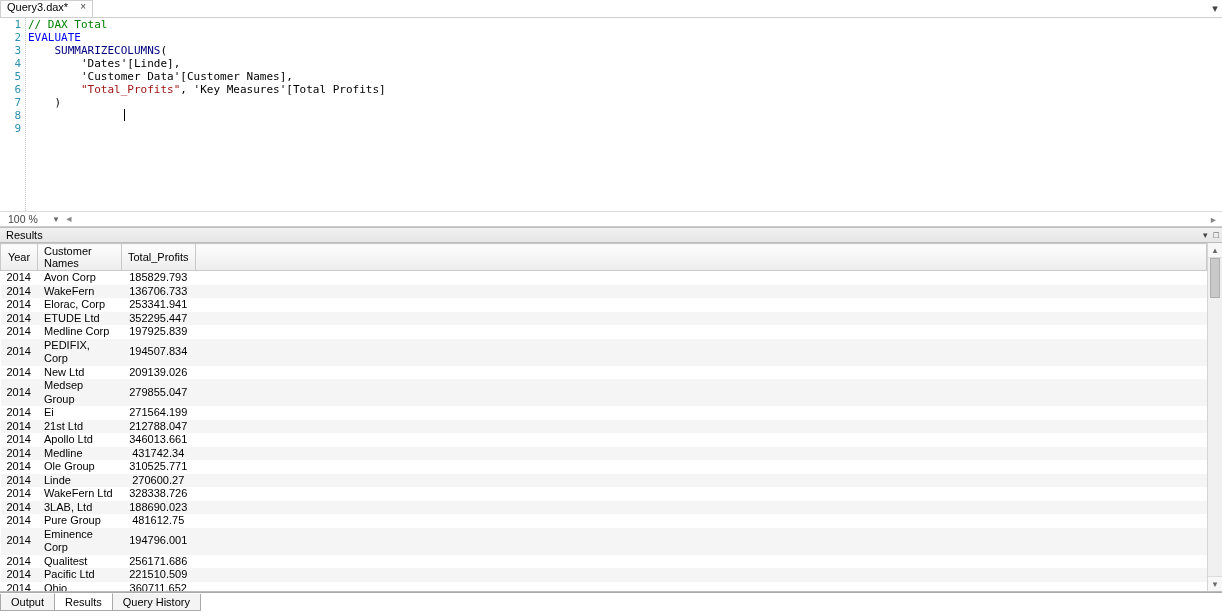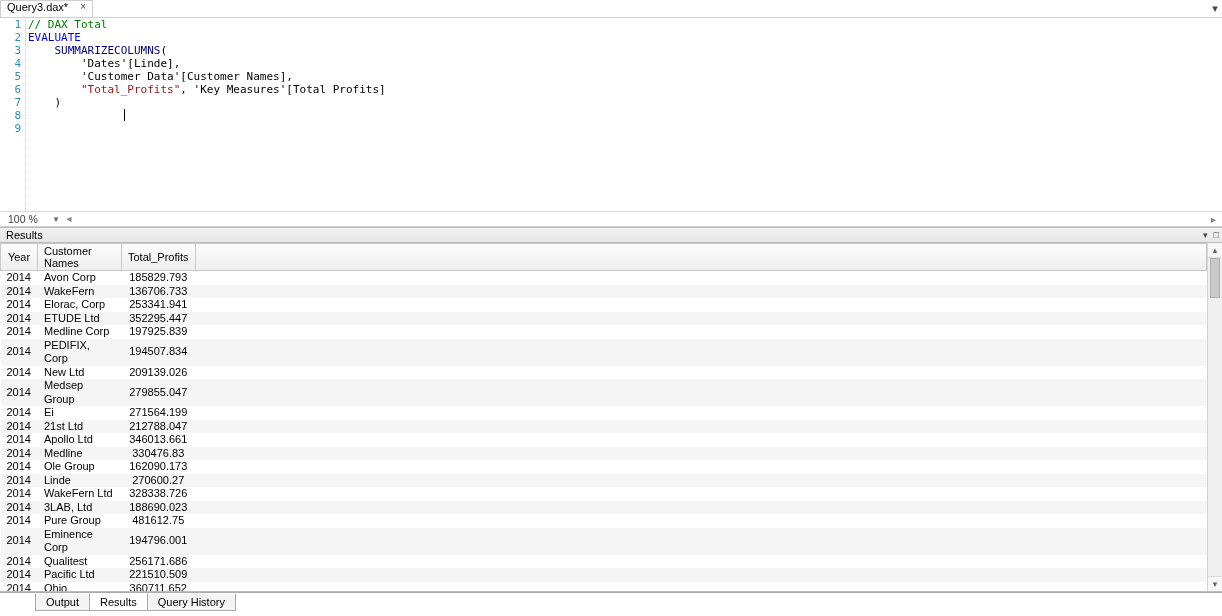--- a/index.html
+++ b/index.html
@@ -155,21 +155,20 @@
     position:absolute; left:2px; right:2px; top:0; height:40px;
     background:#c9c9c9; border:1px solid #b0b0b0;
   }
   
   .bottom-tabs {
     height: 22px;
     display: flex; align-items: flex-start;
     background:#fff;
     border-top: 1px solid #a9a9a9;
     padding-top:1px;
-    padding-left:35px;
   }
   .btab {
     padding: 2px 10px;
     border: 1px solid #a9a9a9;
     border-top: none;
     font-size: 11px;
     background: #f4f4f4;
     margin-right: -1px;
   }
   .btab.active {
@@ -303,27 +302,27 @@
           </tr>
           <tr class="odd">
             <td class="year">2014</td>
             <td class="name">Apollo Ltd</td>
             <td class="prof">346013.661</td>
             <td></td>
           </tr>
           <tr class="even">
             <td class="year">2014</td>
             <td class="name">Medline</td>
-            <td class="prof">330476.83</td>
+            <td class="prof">431742.34</td>
             <td></td>
           </tr>
           <tr class="odd">
             <td class="year">2014</td>
             <td class="name">Ole Group</td>
-            <td class="prof">162090.173</td>
+            <td class="prof">310525.771</td>
             <td></td>
           </tr>
           <tr class="even">
             <td class="year">2014</td>
             <td class="name">Linde</td>
             <td class="prof">270600.27</td>
             <td></td>
           </tr>
           <tr class="odd">
             <td class="year">2014</td>

